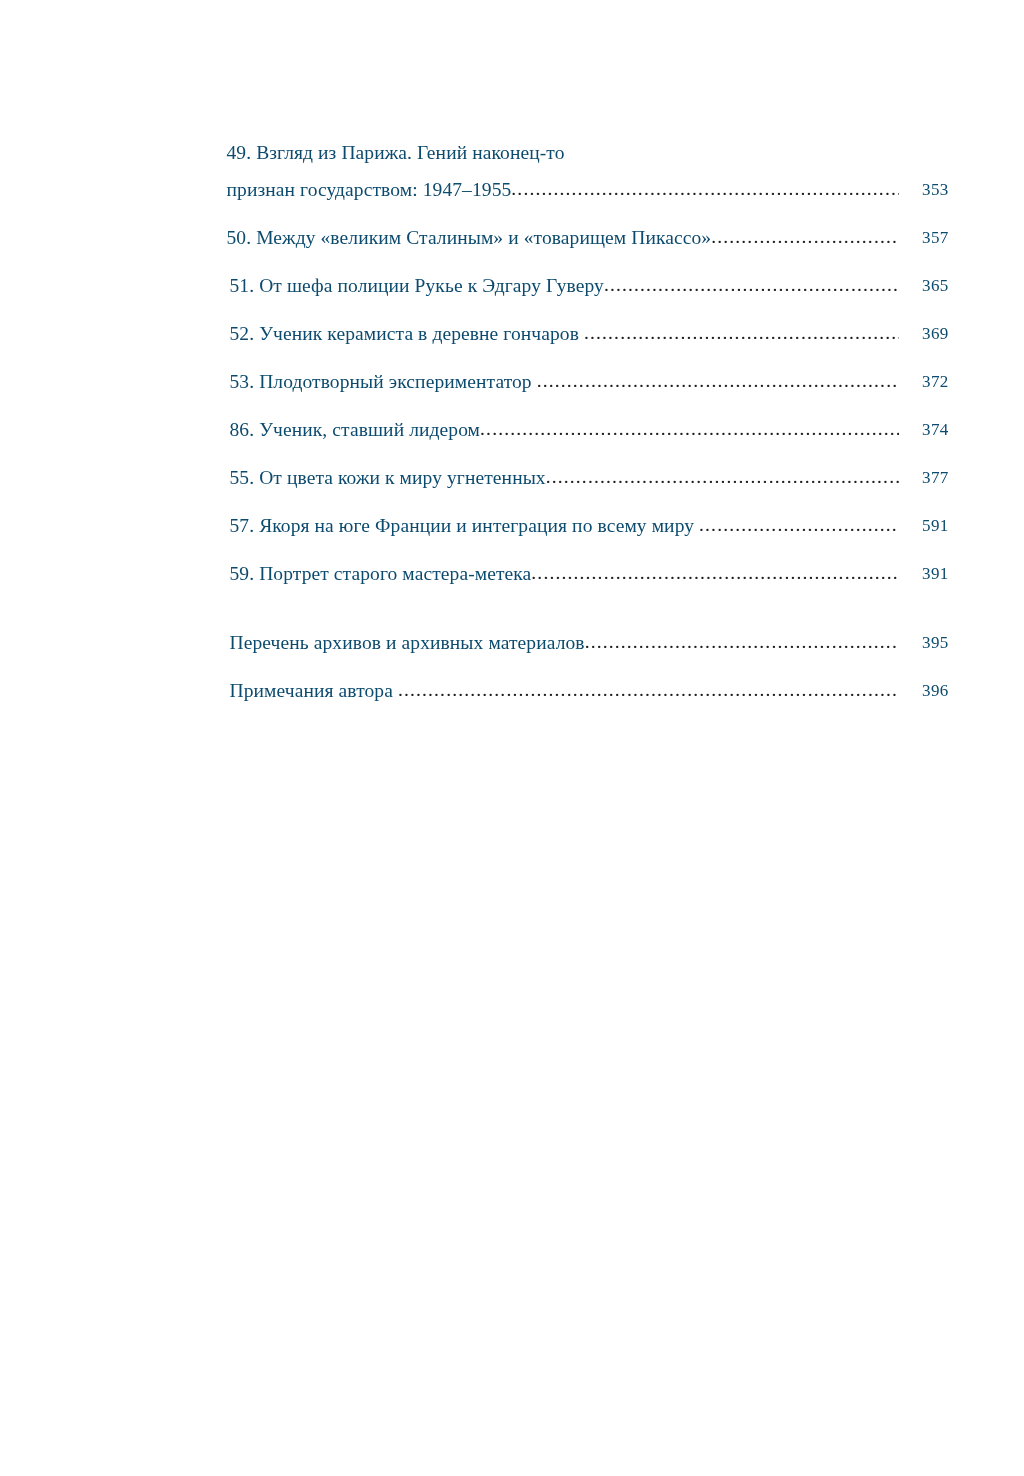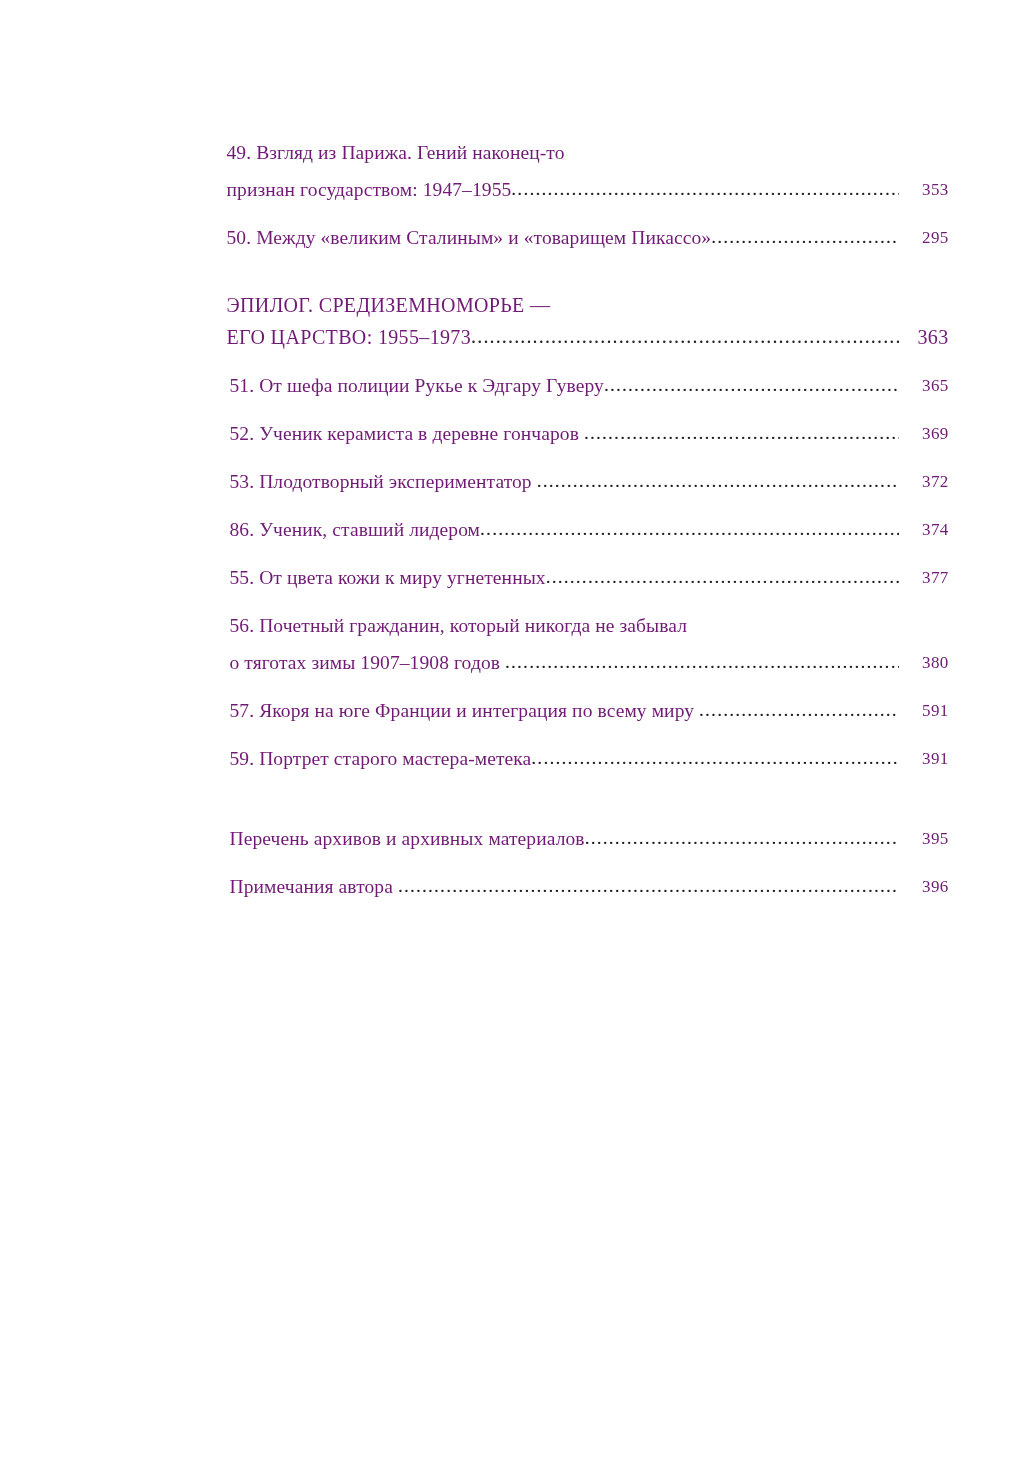--- a/index.html
+++ b/index.html
@@ -10,21 +10,21 @@
   }
 
   .page {
     position: relative;
     width: 899px;
     height: 1476px;
     background: #ffffff;
     margin: 0 auto;
     overflow: hidden;
     font-family: "Liberation Serif", "DejaVu Serif", serif;
-    color: #701a75;
+    color: #0c4a6e;
     -webkit-font-smoothing: antialiased;
   }
 
   .toc {
     position: absolute;
     left: 164px;
     top: 134px;
     width: 722px;
   }
 
@@ -104,49 +104,41 @@
     font-size: 20px;
     letter-spacing: 0.35px;
   }
 
   .entry.part .row .leaders {
     letter-spacing: 1.15px;
   }
 
   
   .entry.back-matter-first {
-    margin-top: 43px;
+    margin-top: 32px;
   }
 </style>
 </head>
 <body>
 
 <div class="page">
   <div class="toc" id="toc-root">
       <div class="entry">
         <div class="line-plain">49. Взгляд из Парижа. Гений наконец-то</div>
         <div class="row">
           <span class="label">признан государством: 1947–1955</span>
           <span class="leaders"></span>
           <span class="pageno">353</span>
         </div>
       </div>
       <div class="entry">
         <div class="row">
           <span class="label">50. Между «великим Сталиным» и «товарищем Пикассо»</span>
           <span class="leaders"></span>
-          <span class="pageno">295</span>
-        </div>
-      </div>
-      <div class="entry part gap-before">
-        <div class="line-plain">ЭПИЛОГ. СРЕДИЗЕМНОМОРЬЕ —</div>
-        <div class="row">
-          <span class="label">ЕГО ЦАРСТВО: 1955–1973</span>
-          <span class="leaders"></span>
-          <span class="pageno">363</span>
+          <span class="pageno">357</span>
         </div>
       </div>
       <div class="entry indent">
         <div class="row">
           <span class="label">51. От шефа полиции Рукье к Эдгару Гуверу</span>
           <span class="leaders"></span>
           <span class="pageno">365</span>
         </div>
       </div>
       <div class="entry indent">
@@ -168,28 +160,20 @@
           <span class="label">86. Ученик, ставший лидером</span>
           <span class="leaders"></span>
           <span class="pageno">374</span>
         </div>
       </div>
       <div class="entry indent">
         <div class="row">
           <span class="label">55. От цвета кожи к миру угнетенных</span>
           <span class="leaders"></span>
           <span class="pageno">377</span>
-        </div>
-      </div>
-      <div class="entry indent">
-        <div class="line-plain">56. Почетный гражданин, который никогда не забывал</div>
-        <div class="row">
-          <span class="label">о тяготах зимы 1907–1908 годов </span>
-          <span class="leaders"></span>
-          <span class="pageno">380</span>
         </div>
       </div>
       <div class="entry indent">
         <div class="row">
           <span class="label">57. Якоря на юге Франции и интеграция по всему миру </span>
           <span class="leaders"></span>
           <span class="pageno">591</span>
         </div>
       </div>
       <div class="entry indent">

